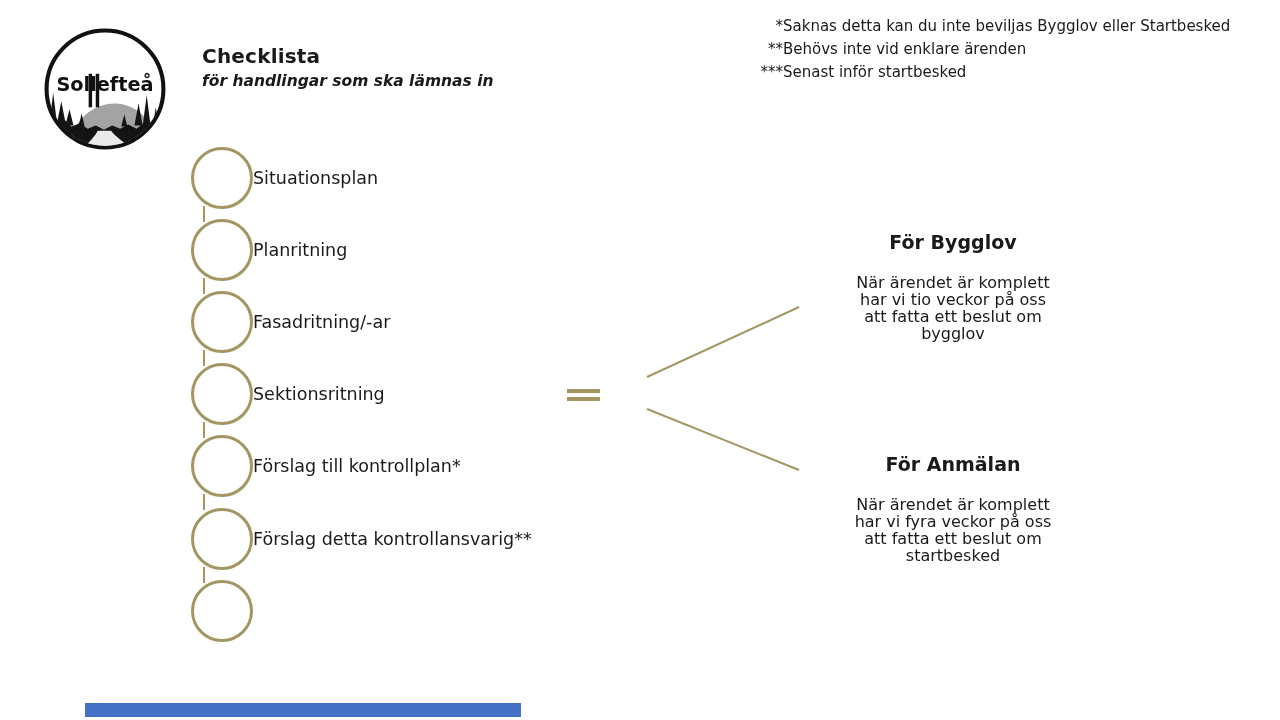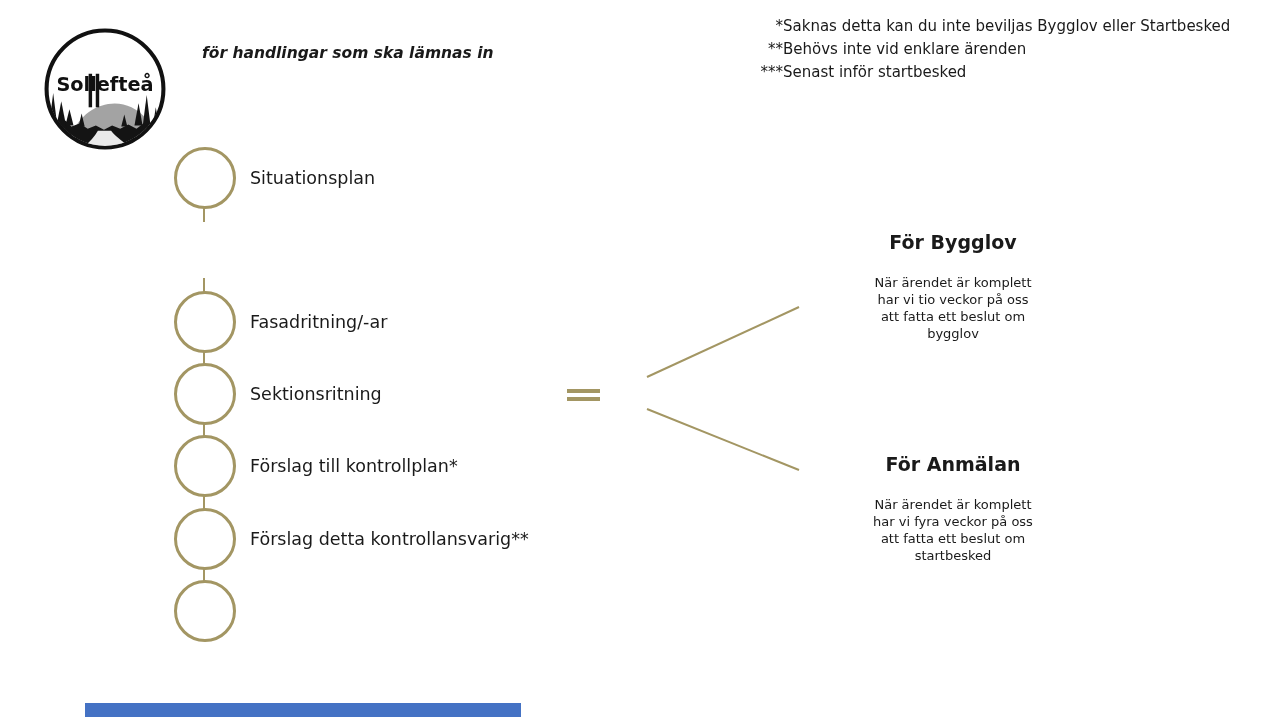--- a/index.html
+++ b/index.html
@@ -12,35 +12,35 @@
   
   .title-block{position:absolute;left:202px;top:44px;}
   .title-block h1{margin:0 0 4px 0;font-size:20px;font-weight:bold;letter-spacing:0.2px;}
   .title-sub{font-size:15.5px;font-weight:bold;line-height:19.5px;font-style:italic;}
   
   .footnotes{position:absolute;left:743px;top:18px;font-size:15px;}
   .fn-row{display:flex;margin-bottom:6px;line-height:17px;}
   .fn-stars{width:40px;text-align:right;white-space:pre;}
   .fn-text{white-space:pre;}
   
-  .check-item{position:absolute;left:174px;display:flex;align-items:center;gap:14px;height:62px;}
+  .check-item{position:absolute;left:191px;display:flex;align-items:center;height:62px;}
   .check-circle{
     width:56px;height:56px;border:3px solid #a39663;border-radius:50%;
     background:#ffffff;flex:0 0 auto;box-sizing:content-box;
   }
   .check-label{font-size:17.5px;white-space:nowrap;}
   .connector{position:absolute;left:203px;width:2px;height:16px;background:#a39663;}
   
   .equals-bar{position:absolute;left:567px;width:33px;height:3.5px;background:#a39663;}
   
   .branch-svg{position:absolute;left:640px;top:300px;width:170px;height:180px;}
   
   .outcome{position:absolute;width:240px;text-align:center;}
   .outcome h2{margin:0 0 21px 0;font-size:19px;font-weight:bold;text-align:center;}
-  .outcome p{margin:0;font-size:13px;line-height:17px;}
+  .outcome p{margin:0;font-size:16px;line-height:17px;}
   .outcome-bygglov{left:833px;top:231px;}
   .outcome-anmalan{left:833px;top:453px;}
   
   .footer-bar{position:absolute;left:85px;top:703px;width:436px;height:14px;background:#4472c4;}
 </style>
 </head>
 <body>
 
 <div class="canvas">
 
@@ -67,20 +67,21 @@
       <path d="M55,103 C51,110 45,116 38,121 L90,121 C79,114 72,108 68,103 Z" fill="#e9e9e9"></path>
     </g>
     <text x="62" y="64" text-anchor="middle" font-size="19" font-weight="bold" fill="#111111" font-family="'DejaVu Sans','Liberation Sans',sans-serif">Sollefteå</text>
     <g fill="#111111">
       <rect x="45.9" y="47" width="3.4" height="33"></rect>
       <rect x="52.9" y="47" width="3.4" height="33"></rect>
     </g>
   </svg>
 
   <div class="title-block">
+    <h1>Checklista</h1>
     <div class="title-sub">för handlingar som ska lämnas in</div>
   </div>
 
   <div class="footnotes">
     <div class="fn-row">
       <span class="fn-stars">*</span>
         <span class="fn-text">Saknas detta kan du inte beviljas Bygglov eller Startbesked</span>
     </div>
     <div class="fn-row">
       <span class="fn-stars">**</span>
@@ -88,20 +89,24 @@
     </div>
     <div class="fn-row">
       <span class="fn-stars">***</span>
         <span class="fn-text">Senast inför startbesked</span>
     </div>
   </div>
 
   <div class="check-item" style="top:147px">
     <span class="check-circle"></span>
     <span class="check-label">Situationsplan</span>
+  </div>
+  <div class="check-item" style="top:219px">
+    <span class="check-circle"></span>
+    <span class="check-label">Planritning</span>
   </div>
   <div class="check-item" style="top:291px">
     <span class="check-circle"></span>
     <span class="check-label">Fasadritning/-ar</span>
   </div>
   <div class="check-item" style="top:363px">
     <span class="check-circle"></span>
     <span class="check-label">Sektionsritning</span>
   </div>
   <div class="check-item" style="top:435px">

